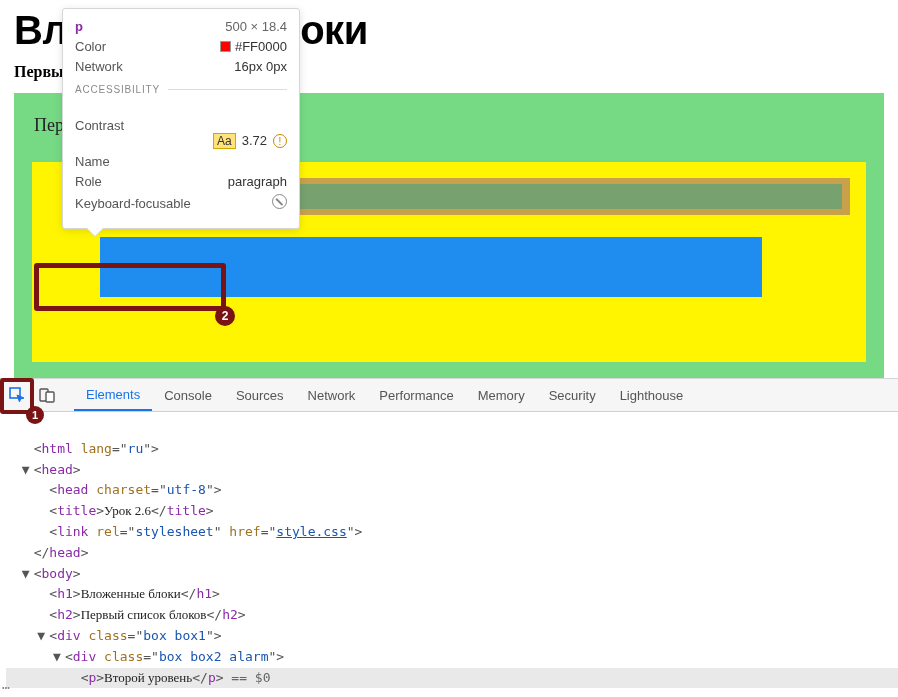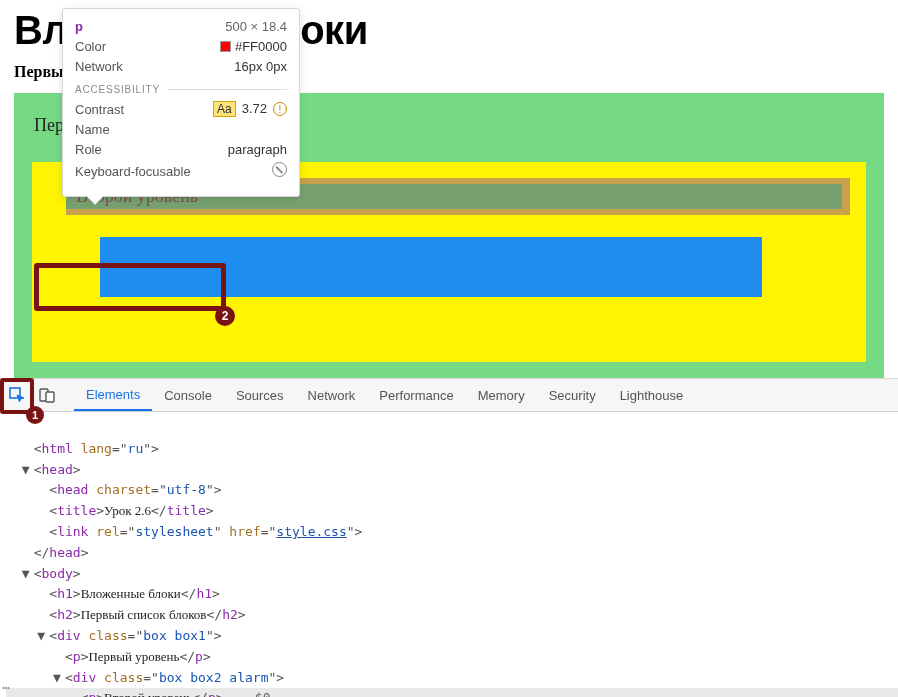--- a/index.html
+++ b/index.html
@@ -122,21 +122,21 @@
     font-size: 10px;
     letter-spacing: 0.8px;
     color: #8a8a8a;
     display: flex; align-items: center;
   }
   .tooltip .section::after {
     content: ""; flex: 1; height: 1px; background: #ddd; margin-left: 8px;
   }
   .tooltip .aa {
     display: inline-block; background: #ffe37a; border: 1px solid #cfa900;
-    padding: 0 3px; margin-right: 6px; color: #333; font-size: 12px;
+    padding: 0 3px; margin-right: 6px; color: #333; font-size: 12px; margin-top: 32px;
   }
   .tooltip .warn {
     display: inline-block; width: 14px; height: 14px; border: 1.5px solid #c78a00;
     border-radius: 50%; color: #c78a00; font-size: 10px; text-align: center;
     line-height: 13px; margin-left: 6px;
   }
   .tooltip .no-icon {
     display: inline-block; width: 15px; height: 15px; border: 1.5px solid #888;
     border-radius: 50%; position: relative;
   }
@@ -328,17 +328,16 @@
     <div class="dom-line">  <span class="twist"> </span><span class="punct">&lt;</span><span class="tag">html</span> <span class="attr-name">lang</span><span class="punct">=</span><span class="punct">"</span><span class="attr-val">ru</span><span class="punct">"</span><span class="punct">&gt;</span></div>
     <div class="dom-line">  <span class="twist">▼</span><span class="punct">&lt;</span><span class="tag">head</span><span class="punct">&gt;</span></div>
     <div class="dom-line">    <span class="twist"> </span><span class="punct">&lt;</span><span class="tag">head</span> <span class="attr-name">charset</span><span class="punct">=</span><span class="punct">"</span><span class="attr-val">utf-8</span><span class="punct">"</span><span class="punct">&gt;</span></div>
     <div class="dom-line">    <span class="twist"> </span><span class="punct">&lt;</span><span class="tag">title</span><span class="punct">&gt;</span><span class="txt">Урок 2.6</span><span class="punct">&lt;/</span><span class="tag">title</span><span class="punct">&gt;</span></div>
     <div class="dom-line">    <span class="twist"> </span><span class="punct">&lt;</span><span class="tag">link</span> <span class="attr-name">rel</span><span class="punct">=</span><span class="punct">"</span><span class="attr-val">stylesheet</span><span class="punct">"</span> <span class="attr-name">href</span><span class="punct">=</span><span class="punct">"</span><span class="attr-val link">style.css</span><span class="punct">"</span><span class="punct">&gt;</span></div>
     <div class="dom-line">  <span class="twist"> </span><span class="punct">&lt;/</span><span class="tag">head</span><span class="punct">&gt;</span></div>
     <div class="dom-line">  <span class="twist">▼</span><span class="punct">&lt;</span><span class="tag">body</span><span class="punct">&gt;</span></div>
     <div class="dom-line">    <span class="twist"> </span><span class="punct">&lt;</span><span class="tag">h1</span><span class="punct">&gt;</span><span class="txt">Вложенные блоки</span><span class="punct">&lt;/</span><span class="tag">h1</span><span class="punct">&gt;</span></div>
     <div class="dom-line">    <span class="twist"> </span><span class="punct">&lt;</span><span class="tag">h2</span><span class="punct">&gt;</span><span class="txt">Первый список блоков</span><span class="punct">&lt;/</span><span class="tag">h2</span><span class="punct">&gt;</span></div>
     <div class="dom-line">    <span class="twist">▼</span><span class="punct">&lt;</span><span class="tag">div</span> <span class="attr-name">class</span><span class="punct">=</span><span class="punct">"</span><span class="attr-val">box box1</span><span class="punct">"</span><span class="punct">&gt;</span></div>
-    <div class="dom-line">      <span class="twist"> </span><span class="punct">&lt;</span><span class="tag">p</span><span class="punct">&gt;</span><span class="txt">Первый уровень</span><span class="punct">&lt;/</span><span class="tag">p</span><span class="punct">&gt;</span></div>
     <div class="dom-line">      <span class="twist">▼</span><span class="punct">&lt;</span><span class="tag">div</span> <span class="attr-name">class</span><span class="punct">=</span><span class="punct">"</span><span class="attr-val">box box2 alarm</span><span class="punct">"</span><span class="punct">&gt;</span></div>
     <div class="dom-line sel">        <span class="twist"> </span><span class="punct">&lt;</span><span class="tag">p</span><span class="punct">&gt;</span><span class="txt">Второй уровень</span><span class="punct">&lt;/</span><span class="tag">p</span><span class="punct">&gt;</span><span class="eqbadge"> == $0</span></div>
   </div>
 <span class="gutter-dots">⋯</span>
 
 </body></html>

